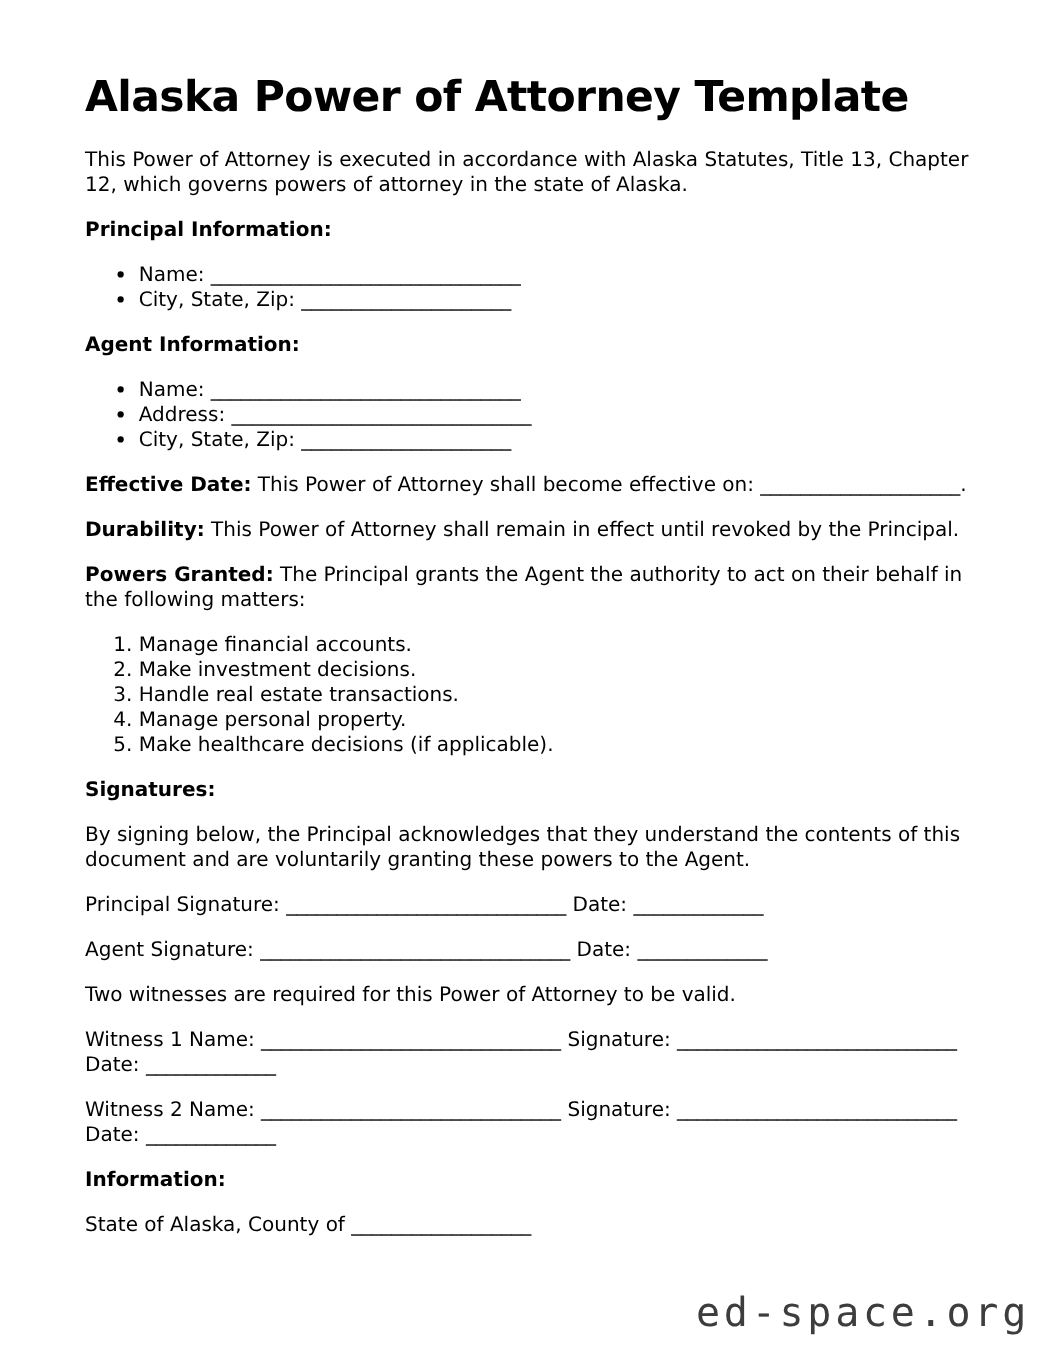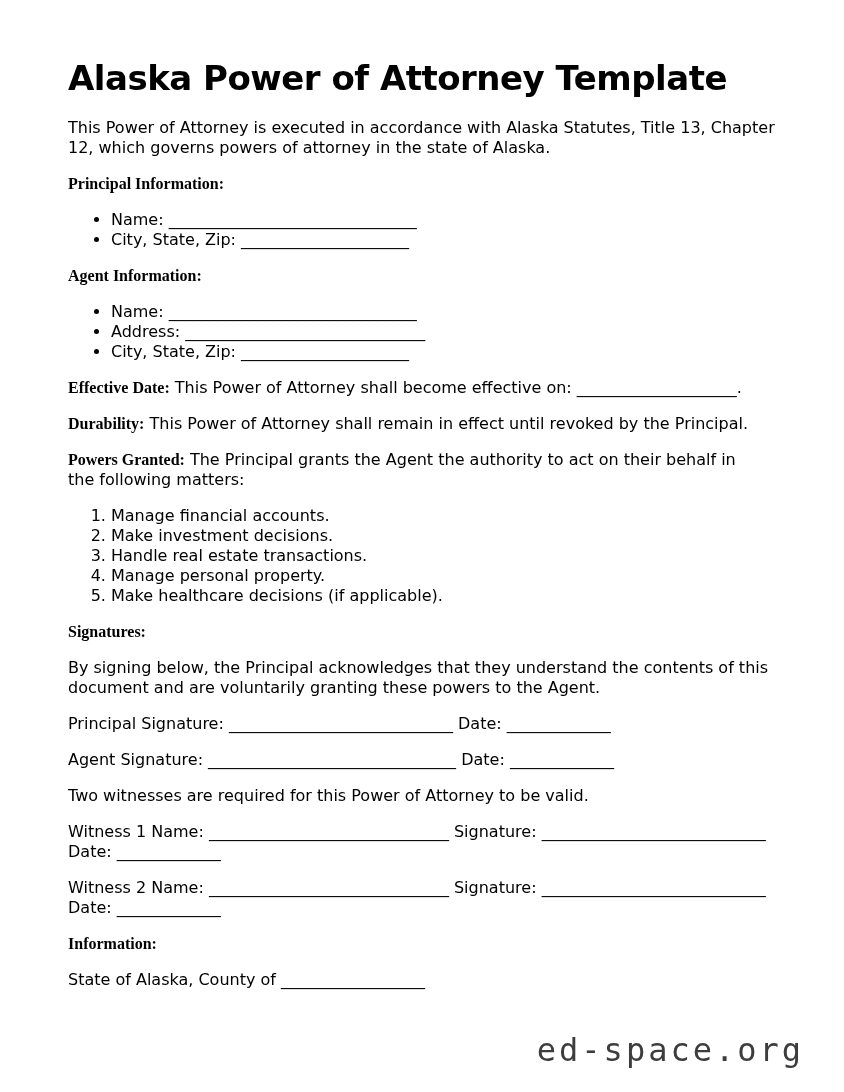--- a/index.html
+++ b/index.html
@@ -20,34 +20,34 @@
   h1 {
     font-size: 34px;
     line-height: 40px;
     margin: 0 0 20px 0;
     letter-spacing: -0.5px;
     font-weight: bold;
     white-space: nowrap;
   }
   p { margin: 16px 0; }
   .line { display: block; white-space: nowrap; }
-  strong { font-weight: bold; font-family: Liberation Serif, serif; }
+  strong { font-weight: bold; }
   ul, ol {
     margin: 4px 0;
     padding-left: 43px;
   }
   li {
     line-height: 20px;
     white-space: nowrap;
   }
   .blank-row { white-space: nowrap; }
   .watermark {
     position: absolute;
     top: 1033px;
-    right: 40px;
+    right: 20px;
     font-family: "DejaVu Sans Mono", "Liberation Mono", monospace;
     font-size: 32px;
     line-height: 34px;
     letter-spacing: 3px;
     color: #3d3d3d;
   }
 </style>
 </head>
 <body>
 

